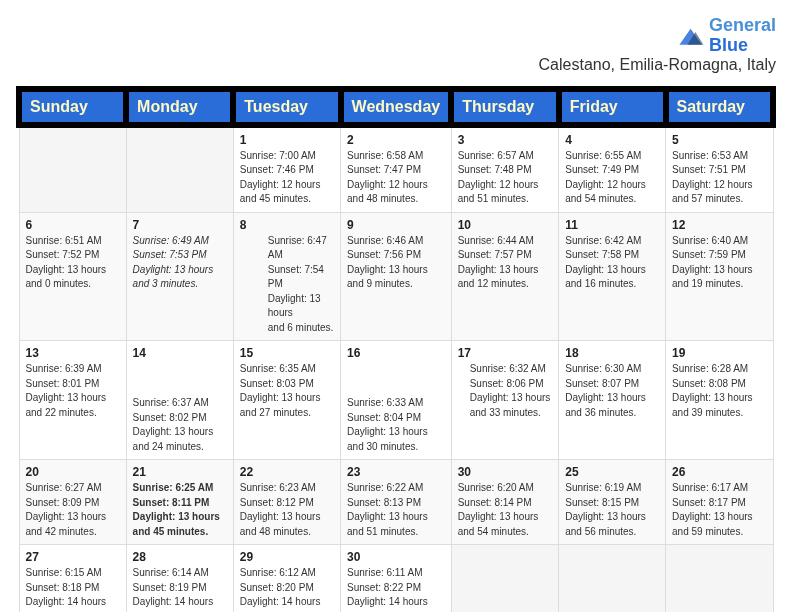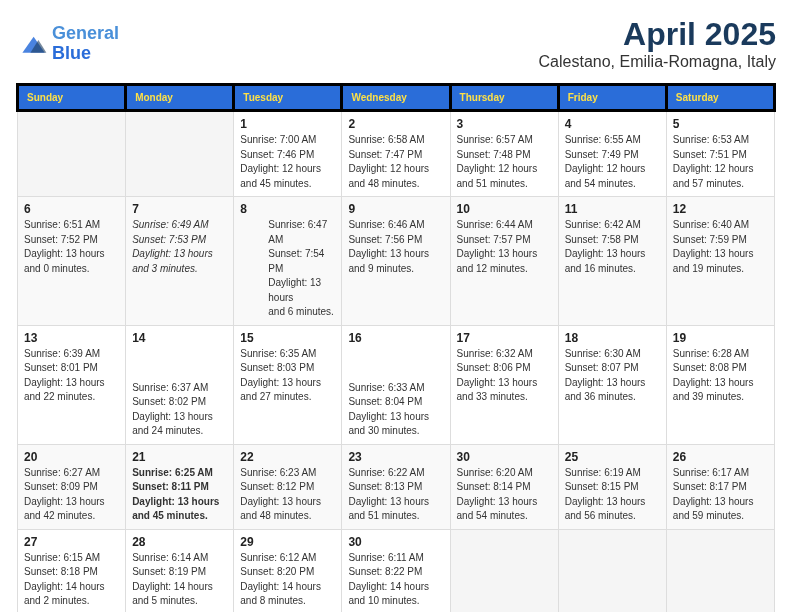--- a/index.html
+++ b/index.html
@@ -6,22 +6,23 @@
     body {
       font-family: Arial, sans-serif;
       background: #fff;
       width: 792px;
       min-height: 612px;
       padding: 16px;
     }
     .header {
       display: flex;
       justify-content: space-between;
-      align-items: center;
+      align-items: flex-end;
       margin-bottom: 12px;
+      flex-direction: column;
     }
     .logo {
       display: flex;
       align-items: center;
       gap: 4px;
     }
     .logo-text {
       font-size: 18px;
       font-weight: bold;
       color: #1a3a5c;
@@ -46,26 +47,26 @@
       font-size: 16px;
       color: #333;
     }
     .calendar {
       width: 100%;
       border-collapse: collapse;
       border: 1px solid #ccc;
     }
     .calendar th {
       background: #2a6dd9;
-      color: #fde047;
-      font-size: 10px;
+      color: #fef9c3;
+      font-size: 16px;
       font-weight: bold;
       padding: 6px 8px;
       text-align: left;
-      border: 3px solid #000000;
+      border: 6px solid #000000;
     }
     .calendar td {
       vertical-align: top;
       border: 1px solid #ddd;
       padding: 5px 6px;
       width: 108px;
       min-height: 80px;
       background: #fff;
       font-size: 10.5px;
       color: #333;
@@ -97,21 +98,20 @@
     <svg class="logo-icon" viewBox="0 0 40 34">
       <polygon points="8,28 22,8 36,28" fill="#2a6dd9" opacity="0.85"></polygon>
       <polygon points="18,28 28,12 38,28" fill="#1a3a5c" opacity="0.6"></polygon>
     </svg>
     <div class="logo-text">
       <div><span>General</span></div>
       <div><span style="color:#2a6dd9">Blue</span></div>
     </div>
   </div>
   <div class="title-block">
-    <div class="month-title">April 2025</div>
     <div class="location-title">Calestano, Emilia-Romagna, Italy</div>
   </div>
 </div>
 
 <table class="calendar">
   <thead>
     <tr>
     <th>Sunday</th>
         <th>Monday</th>
         <th>Tuesday</th>
@@ -236,21 +236,21 @@
         </td>
         <td>
           <span class="day-num">16</span>
           <div class="day-info" style="white-space: pre-line; margin-top: 36px;">Sunrise: 6:33 AM
 Sunset: 8:04 PM
 Daylight: 13 hours
 and 30 minutes.</div>
         </td>
         <td>
           <span class="day-num">17</span>
-          <div class="day-info" style="white-space: pre-line;">Sunrise: 6:32 AM
+          <div class="day-info" style="white-space: pre-line; margin-left: 12px;">Sunrise: 6:32 AM
 Sunset: 8:06 PM
 Daylight: 13 hours
 and 33 minutes.</div>
         </td>
         <td>
           <span class="day-num">18</span>
           <div class="day-info" style="white-space: pre-line;">Sunrise: 6:30 AM
 Sunset: 8:07 PM
 Daylight: 13 hours
 and 36 minutes.</div>

